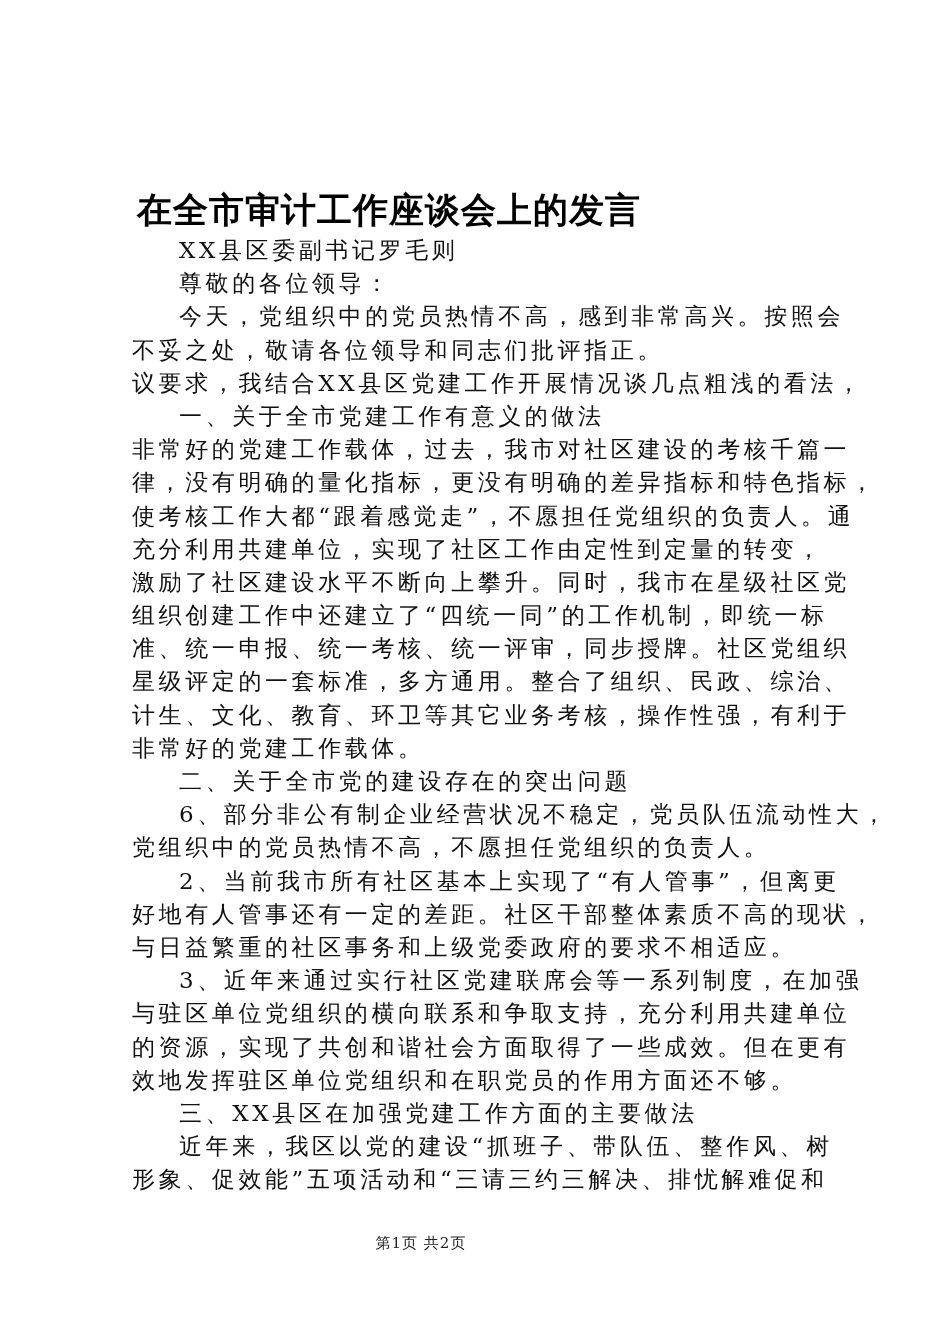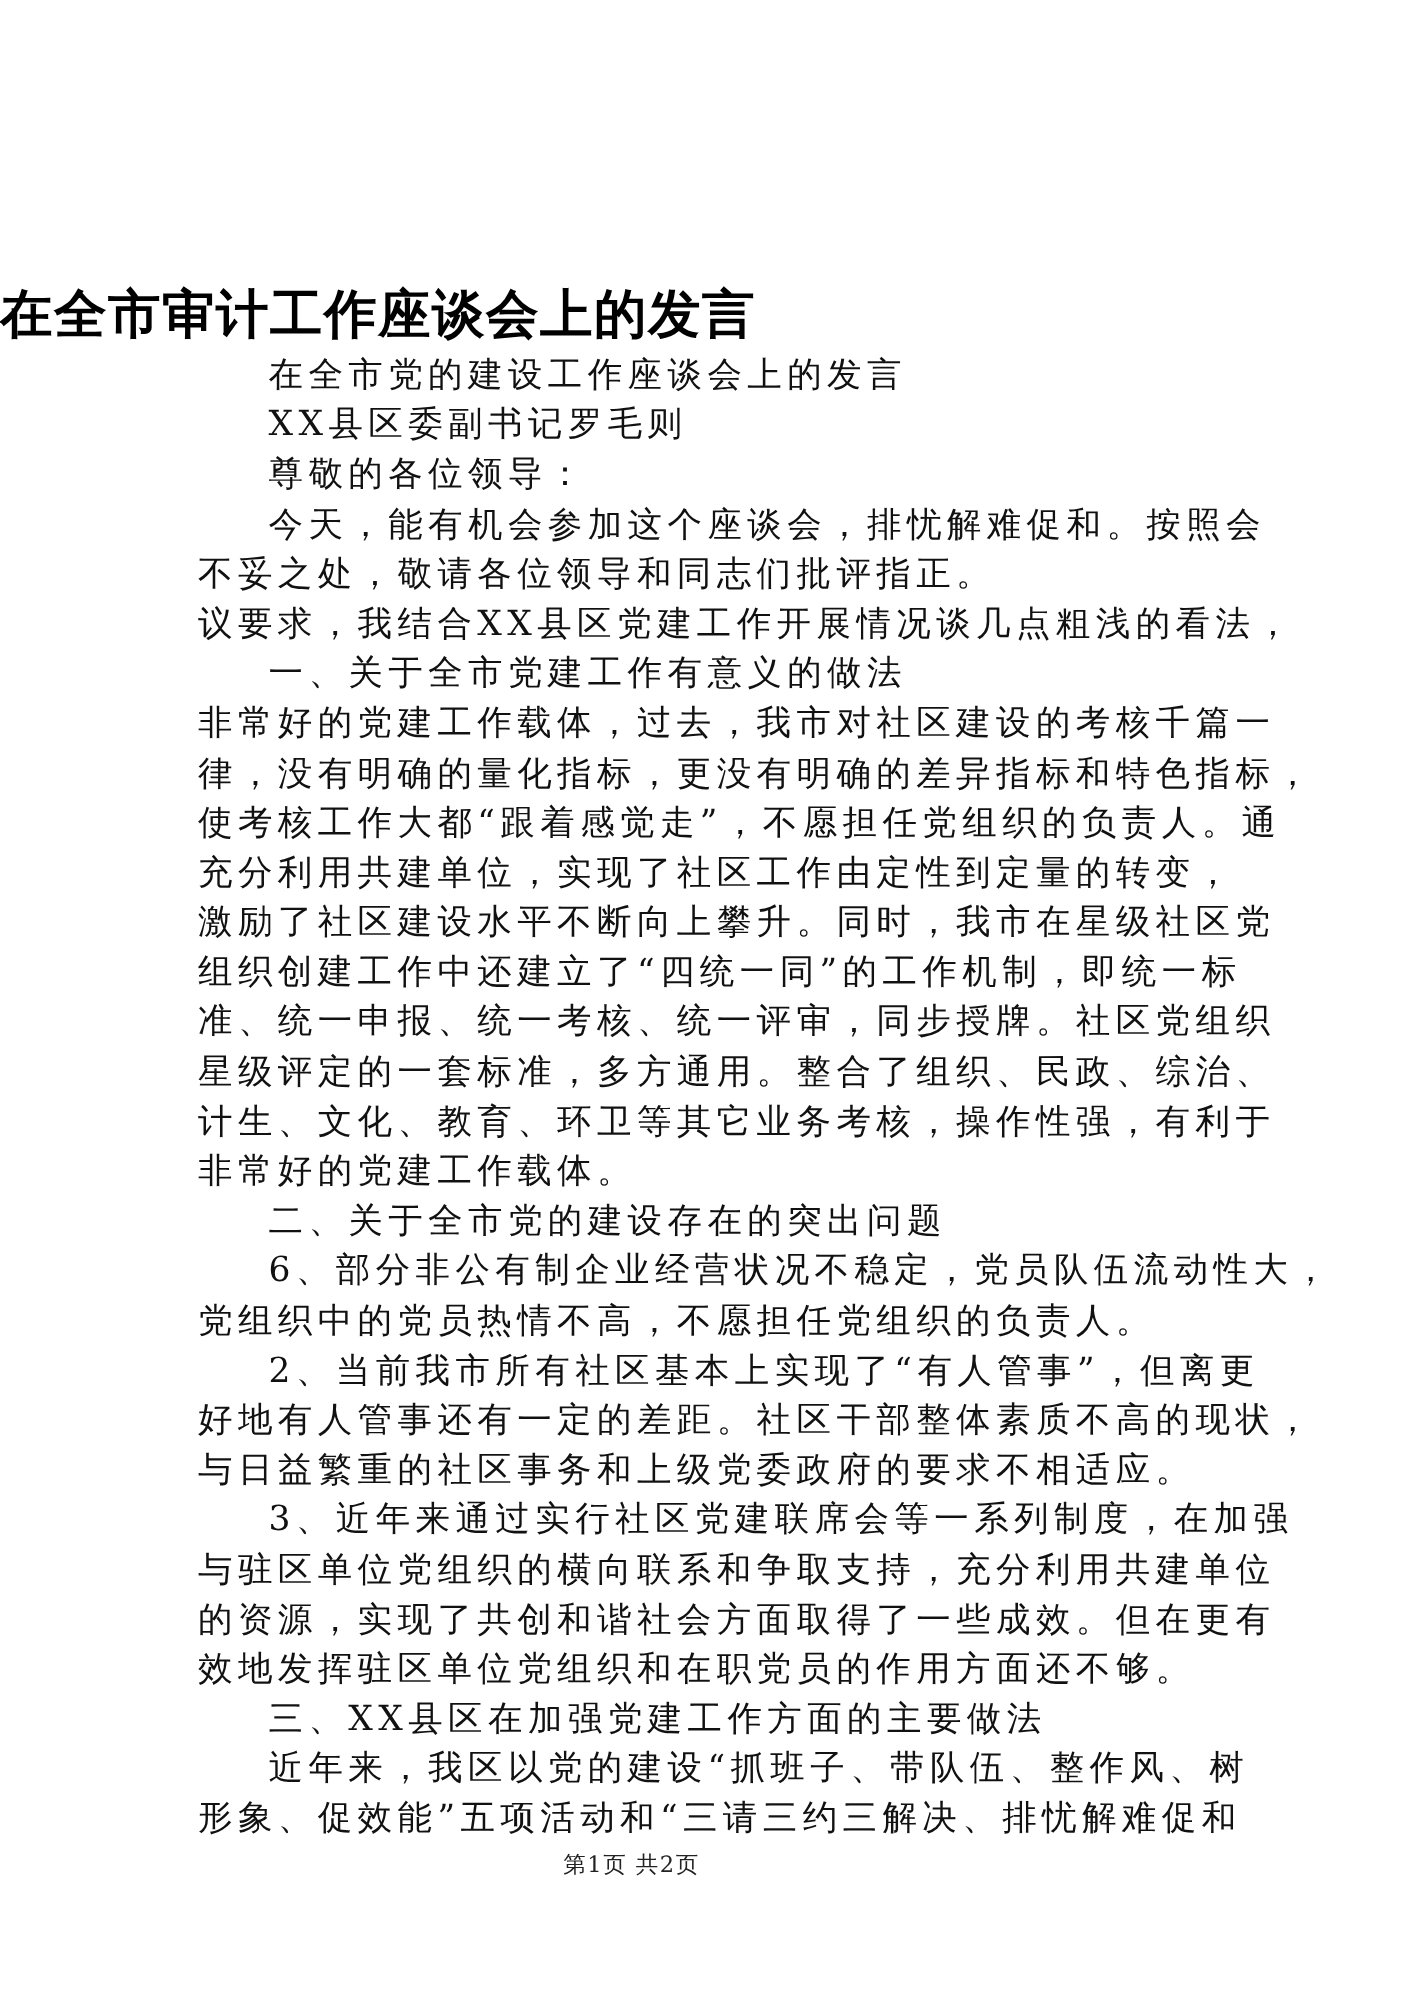--- a/index.html
+++ b/index.html
@@ -1,38 +1,37 @@
 <!DOCTYPE html>
 <html><head>
 <meta charset="utf-8">
 <style>
   html, body { margin:0; padding:0; background:#ffffff; }
   body { width:950px; height:1344px; position:relative; overflow:hidden;
          font-family:"DejaVu Serif","Liberation Serif",serif; color:#111; }
   .page { position:absolute; left:0; top:0; width:950px; height:1344px; background:#fff; }
-  .title { position:absolute; left:0; width:778px; top:186px; 
+  .title { position:absolute; left:0; width:778px; top:186px; text-align:center;
            font-family:"DejaVu Sans","Liberation Sans",sans-serif; font-weight:bold;
            font-size:35px; letter-spacing:1px; color:#000; line-height:48px; }
   .body { position:absolute; left:132px; top:234px; width:710px; }
   .line { height:33.2px; line-height:33.2px; font-size:23px; white-space:nowrap;
           letter-spacing:3.6px; color:#111; }
   .line.indent { padding-left:47px; }
   .footer { position:absolute; left:0; width:842px; top:1232px; text-align:center;
             font-size:15px; color:#222; line-height:22px; letter-spacing:1px; }
 </style>
 </head>
 <body>
 
 <div class="page">
   <div class="title">在全市审计工作座谈会上的发言</div>
   <div class="body" id="doc-body">
-      <div class="line indent">在全市党的建设工作座谈会上的发言</div>
       <div class="line indent">XX县区委副书记罗毛则</div>
       <div class="line indent">尊敬的各位领导：</div>
-      <div class="line indent">今天，能有机会参加这个座谈会，排忧解难促和。按照会</div>
+      <div class="line indent">今天，党组织中的党员热情不高，感到非常高兴。按照会</div>
       <div class="line">不妥之处，敬请各位领导和同志们批评指正。</div>
       <div class="line">议要求，我结合XX县区党建工作开展情况谈几点粗浅的看法，</div>
       <div class="line indent">一、关于全市党建工作有意义的做法</div>
       <div class="line">非常好的党建工作载体，过去，我市对社区建设的考核千篇一</div>
       <div class="line">律，没有明确的量化指标，更没有明确的差异指标和特色指标，</div>
       <div class="line">使考核工作大都“跟着感觉走”，不愿担任党组织的负责人。通</div>
       <div class="line">充分利用共建单位，实现了社区工作由定性到定量的转变，</div>
       <div class="line">激励了社区建设水平不断向上攀升。同时，我市在星级社区党</div>
       <div class="line">组织创建工作中还建立了“四统一同”的工作机制，即统一标</div>
       <div class="line">准、统一申报、统一考核、统一评审，同步授牌。社区党组织</div>

